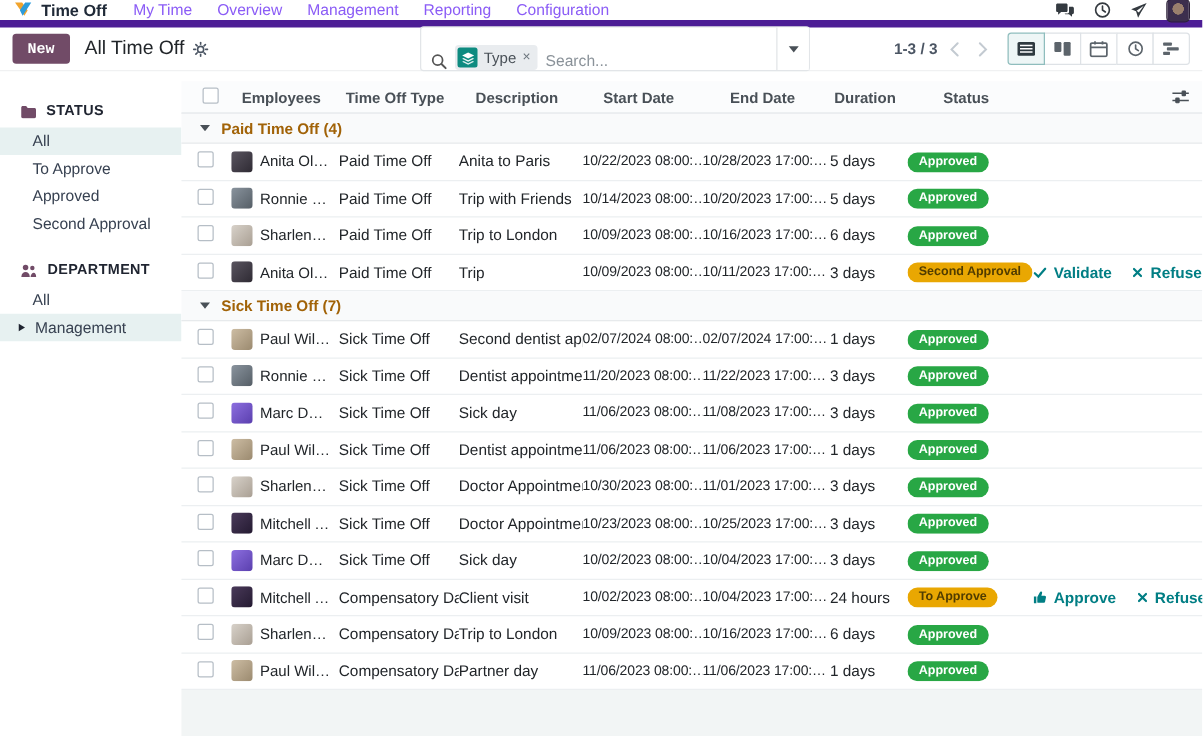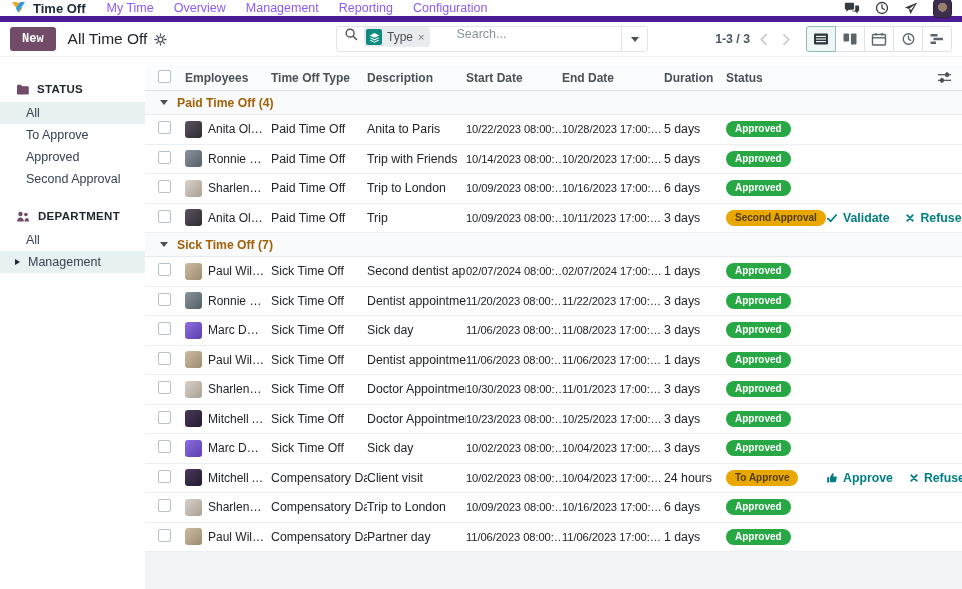--- a/index.html
+++ b/index.html
@@ -24,31 +24,31 @@
 
   
   .control-panel { height:35px; display:flex; align-items:center; padding:0 10px;
                    border-bottom:1px solid #f0f1f2; gap:10px; }
   .cp-left { display:flex; align-items:center; gap:12px; width:316px; flex:none; }
   .new-btn { background:#714B67; color:#fff; border:none; border-radius:3px;
              font-family:Liberation Mono, monospace; font-size:12px; font-weight:700; padding:5px 12px; cursor:pointer; }
   .breadcrumb { display:flex; align-items:center; gap:7px; font-size:15.5px; color:#212529; }
   .gear-btn { background:none; border:none; padding:0; cursor:pointer; }
 
-  .search-box { flex:none; width:312px; height:26px; border:1px solid #e2e5e8; border-radius:3px;
-                display:flex; align-items:flex-start; padding-left:7px; background:#fff; }
+  .search-box { flex:none; width:312px; height:36px; border:1px solid #e2e5e8; border-radius:3px;
+                display:flex; align-items:flex-end; padding-left:7px; background:#fff; }
   .search-box .mag { margin-right:6px; }
   .facet { display:flex; align-items:center; gap:5px; background:#e9ecef; border-radius:3px;
            height:20px; padding:1px 6px 1px 2px; cursor:pointer; }
   .facet-icon { width:16px; height:16px; background:#0e8b80; border-radius:2px;
                 display:flex; align-items:center; justify-content:center; }
   .facet-label { font-size:12px; color:#495057; }
   .facet-x { font-size:11px; color:#6c757d; line-height:1; cursor:pointer; }
   .search-input { flex:1; border:none; outline:none; font-family:inherit; font-size:12.5px;
-                  padding:0 6px; min-width:10px; background:transparent;margin-left:20px; }
+                  padding:0 6px; min-width:10px; background:transparent; }
   .search-input::placeholder { color:#8a9299; }
   .search-toggle { width:26px; align-self:stretch; border:none; border-left:1px solid #e2e5e8;
                    background:#fff; display:flex; align-items:center; justify-content:center; cursor:pointer; }
   .caret-down { width:0; height:0; border-left:4px solid transparent; border-right:4px solid transparent;
                 border-top:5px solid #495057; }
 
   .cp-right { margin-left:auto; display:flex; align-items:center; gap:14px;font-weight:bold; }
   .pager { display:flex; align-items:center; gap:8px; font-size:12.3px; color:#4b5563; }
   .pager-btn { background:none; border:none; padding:0; cursor:pointer; }
   .switcher { display:flex; }
@@ -71,21 +71,21 @@
   .caret-right { width:0; height:0; border-top:3.5px solid transparent; border-bottom:3.5px solid transparent;
                  border-left:5px solid #1f2430; margin-left:-11px; margin-right:3px; }
 
   .main { flex:1; display:flex; flex-direction:column; padding-top:8px; overflow:hidden; }
 
   .trow { display:grid;
     grid-template-columns:40px 86px 96px 99px 96px 102px 62px 100px 1fr;
     align-items:center; border-bottom:1px solid #eceff1; }
   .thead { height:26px; background:#fbfcfd; border-bottom:1px solid #dee2e6;
            font-size:12px; font-weight:700; color:#495057; }
-  .thead .cell { cursor:pointer; }
+  .thead .cell { cursor:pointer;text-align:center; }
   .row { height:29.5px; font-size:12.3px; }
   .cell { overflow:hidden; white-space:nowrap; padding-right:6px; }
   .c-check { padding-left:13px; overflow:visible; }
   .checkbox { width:13px; height:13px; border:1px solid #b6bec6; border-radius:2px;
               background:#fff; display:inline-block; cursor:pointer; }
   .c-emp { display:flex; align-items:center; gap:6px; }
   .avatar { width:17px; height:17px; border-radius:3px; flex:none; }
   .emp-name { font-size:12px; color:#212529; overflow:hidden; text-overflow:ellipsis; }
   .c-date { font-size:11.2px; letter-spacing:-.1px; }
   .c-actions { display:flex; align-items:center; gap:4px; overflow:visible; }

